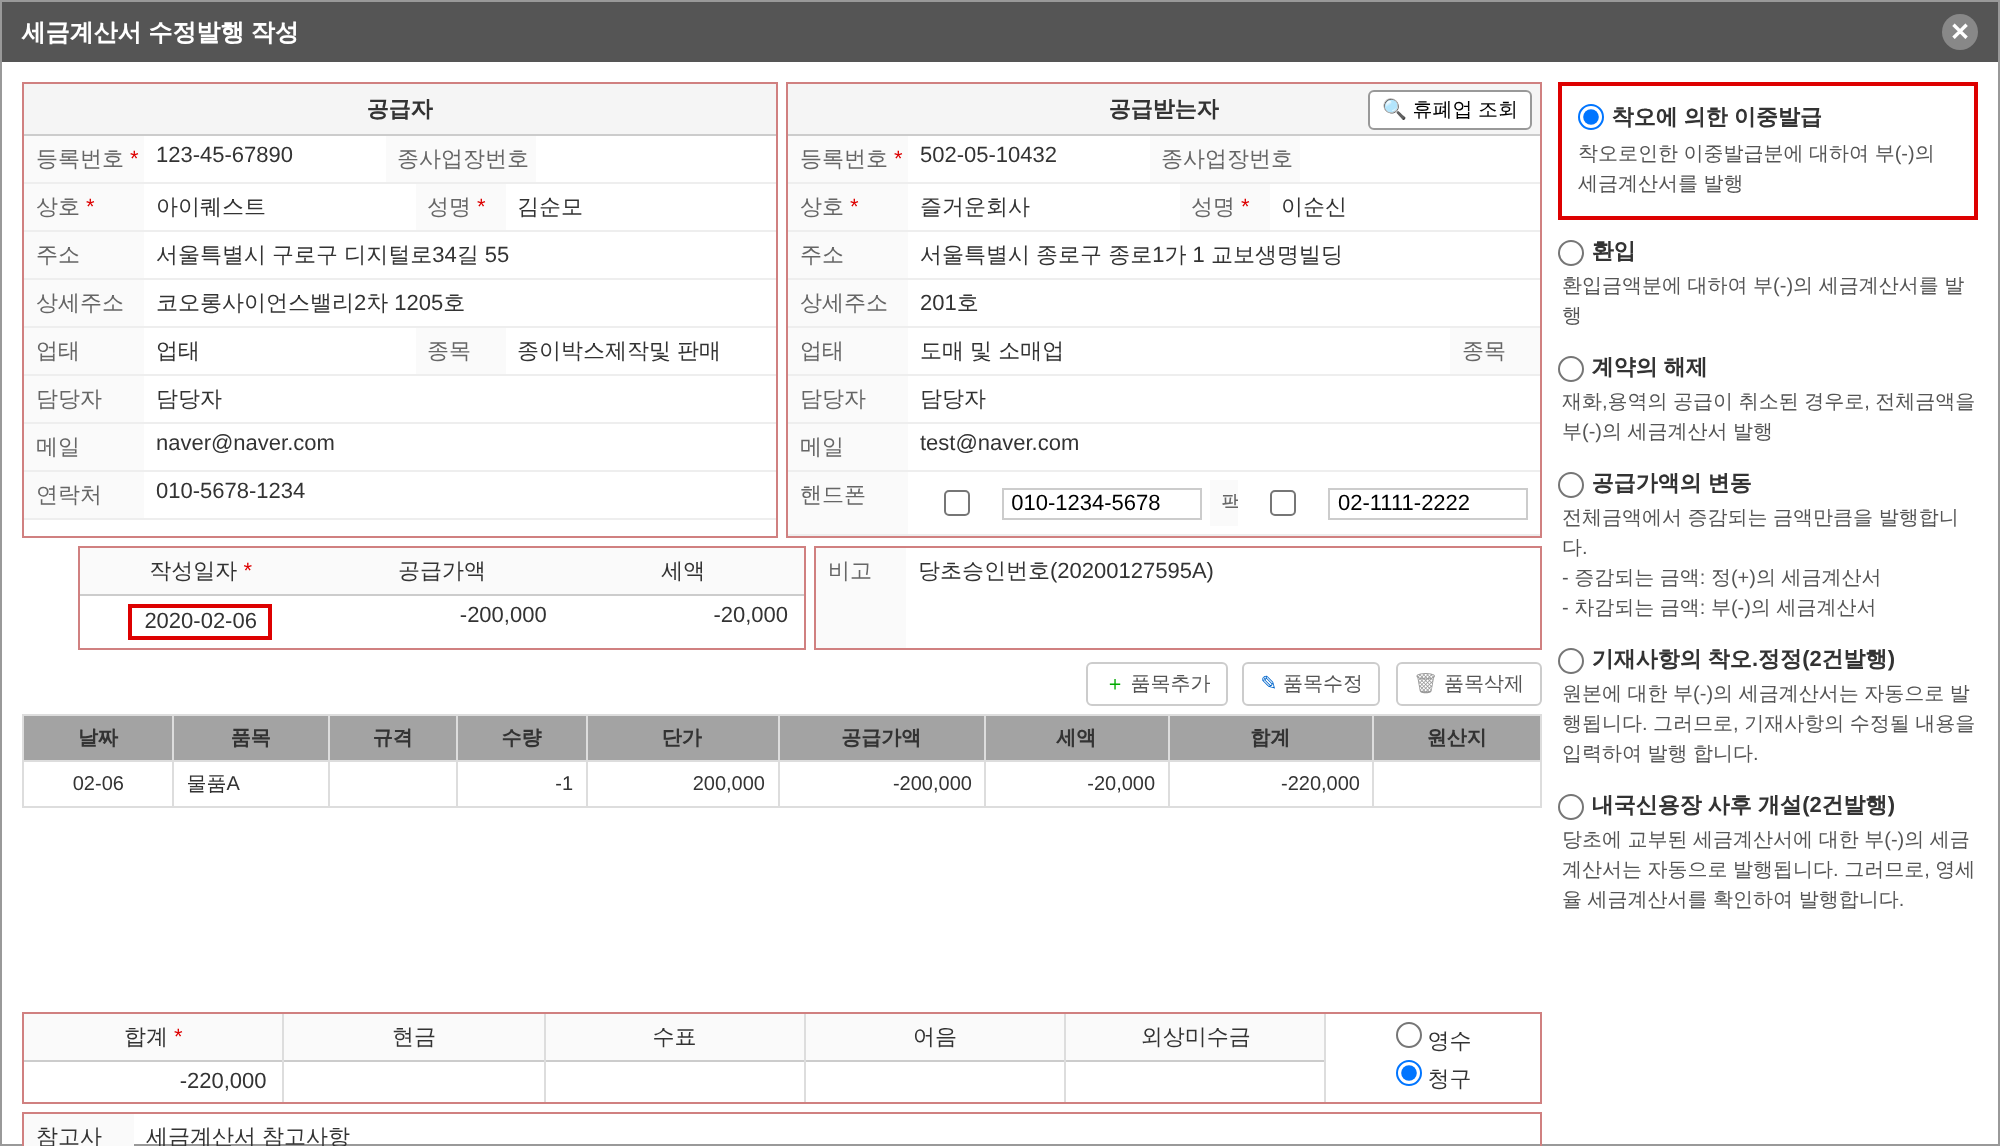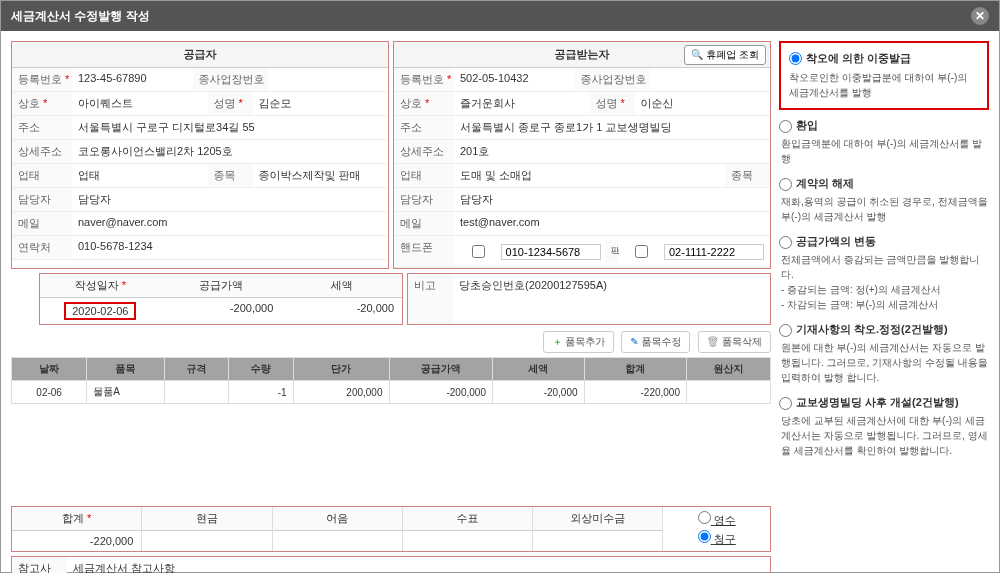--- a/index.html
+++ b/index.html
@@ -27,21 +27,21 @@
     .remarks { border: 1px solid #d08080; margin-top: 4px; display: flex; }
     .item-actions { text-align: right; margin-top: 6px; margin-bottom: 4px; }
     .item-actions button { background: #fff; border: 1px solid #ccc; padding: 3px 8px; margin-left: 4px; font-size: 10px; cursor: pointer; border-radius: 3px; color: #555; }
     .item-table { width: 100%; border-collapse: collapse; border: 1px solid #ccc; font-size: 10px; }
     .item-table th, .item-table td { border: 1px solid #ddd; padding: 4px 6px; text-align: center; }
     .item-table th { background: #a3a3a3; }
     .item-table td.num { text-align: right; }
     .item-spacer { height: 80px; }
     .totals-row { display: flex; border: 1px solid #d08080; margin-top: 22px; }
     .totals-cell { flex: 1; text-align: center; border-right: 1px solid #ddd; }
-    .totals-cell:last-child { border-right: none; text-decoration: underline; }
+    .totals-cell:last-child { border-right: none; }
     .totals-cell .lbl { padding: 4px; border-bottom: 1px solid #ccc; background: #fafafa; }
     .totals-cell .val { padding: 4px; text-align: right; padding-right: 8px; }
     .radio-cell { display: flex; flex-direction: column; justify-content: center; padding: 2px 8px; gap: 2px; }
     .ref-row { display: flex; border: 1px solid #d08080; margin-top: 4px; padding-bottom: 22px; }
     .ref-row .lbl { width: 55px; padding: 4px 6px; background: #fafafa; }
     .ref-row .val { flex: 1; padding: 4px 6px; }
     .reason-box { border: 1px solid #d08080; padding: 8px; margin-bottom: 8px; }
     .reason-box.selected { border: 2px solid #d00; }
     .reason-title { font-weight: bold; margin-bottom: 4px; display: flex; align-items: center; }
     .reason-title input { margin-right: 4px; }
@@ -220,25 +220,25 @@
       <div class="totals-row">
         <div class="totals-cell">
           <div class="lbl"><span>합계</span> <span style="color:#d00">*</span></div>
           <div class="val">-220,000</div>
         </div>
         <div class="totals-cell">
           <div class="lbl">현금</div>
           <div class="val"></div>
         </div>
         <div class="totals-cell">
+          <div class="lbl">수표</div>
+          <div class="val"></div>
+        </div>
+        <div class="totals-cell">
           <div class="lbl">어음</div>
-          <div class="val"></div>
-        </div>
-        <div class="totals-cell">
-          <div class="lbl">수표</div>
           <div class="val"></div>
         </div>
         <div class="totals-cell">
           <div class="lbl">외상미수금</div>
           <div class="val"></div>
         </div>
         <div class="totals-cell radio-cell" style="flex:0.7">
           <label><input type="radio" name="rc" style=""> <span>영수</span></label>
           <label><input type="radio" name="rc" checked="" style=""> <span>청구</span></label>
         </div>
@@ -284,20 +284,20 @@
       <div class="reason-item">
         <div class="rtitle">
             <input type="radio" name="reason" style=""> 
             <span>기재사항의 착오.정정(2건발행)</span>
           </div>
         <div class="rdesc">원본에 대한 부(-)의 세금계산서는 자동으로 발행됩니다. 그러므로, 기재사항의 수정될 내용을 입력하여 발행 합니다.</div>
       </div>
       <div class="reason-item">
         <div class="rtitle">
             <input type="radio" name="reason" style=""> 
-            <span>교보생명빌딩 사후 개설(2건발행)</span>
+            <span>내국신용장 사후 개설(2건발행)</span>
           </div>
         <div class="rdesc">당초에 교부된 세금계산서에 대한 부(-)의 세금계산서는 자동으로 발행됩니다. 그러므로, 영세율 세금계산서를 확인하여 발행합니다.</div>
       </div>
     </div>
   </div>
 
 </div>
 
 </body></html>

